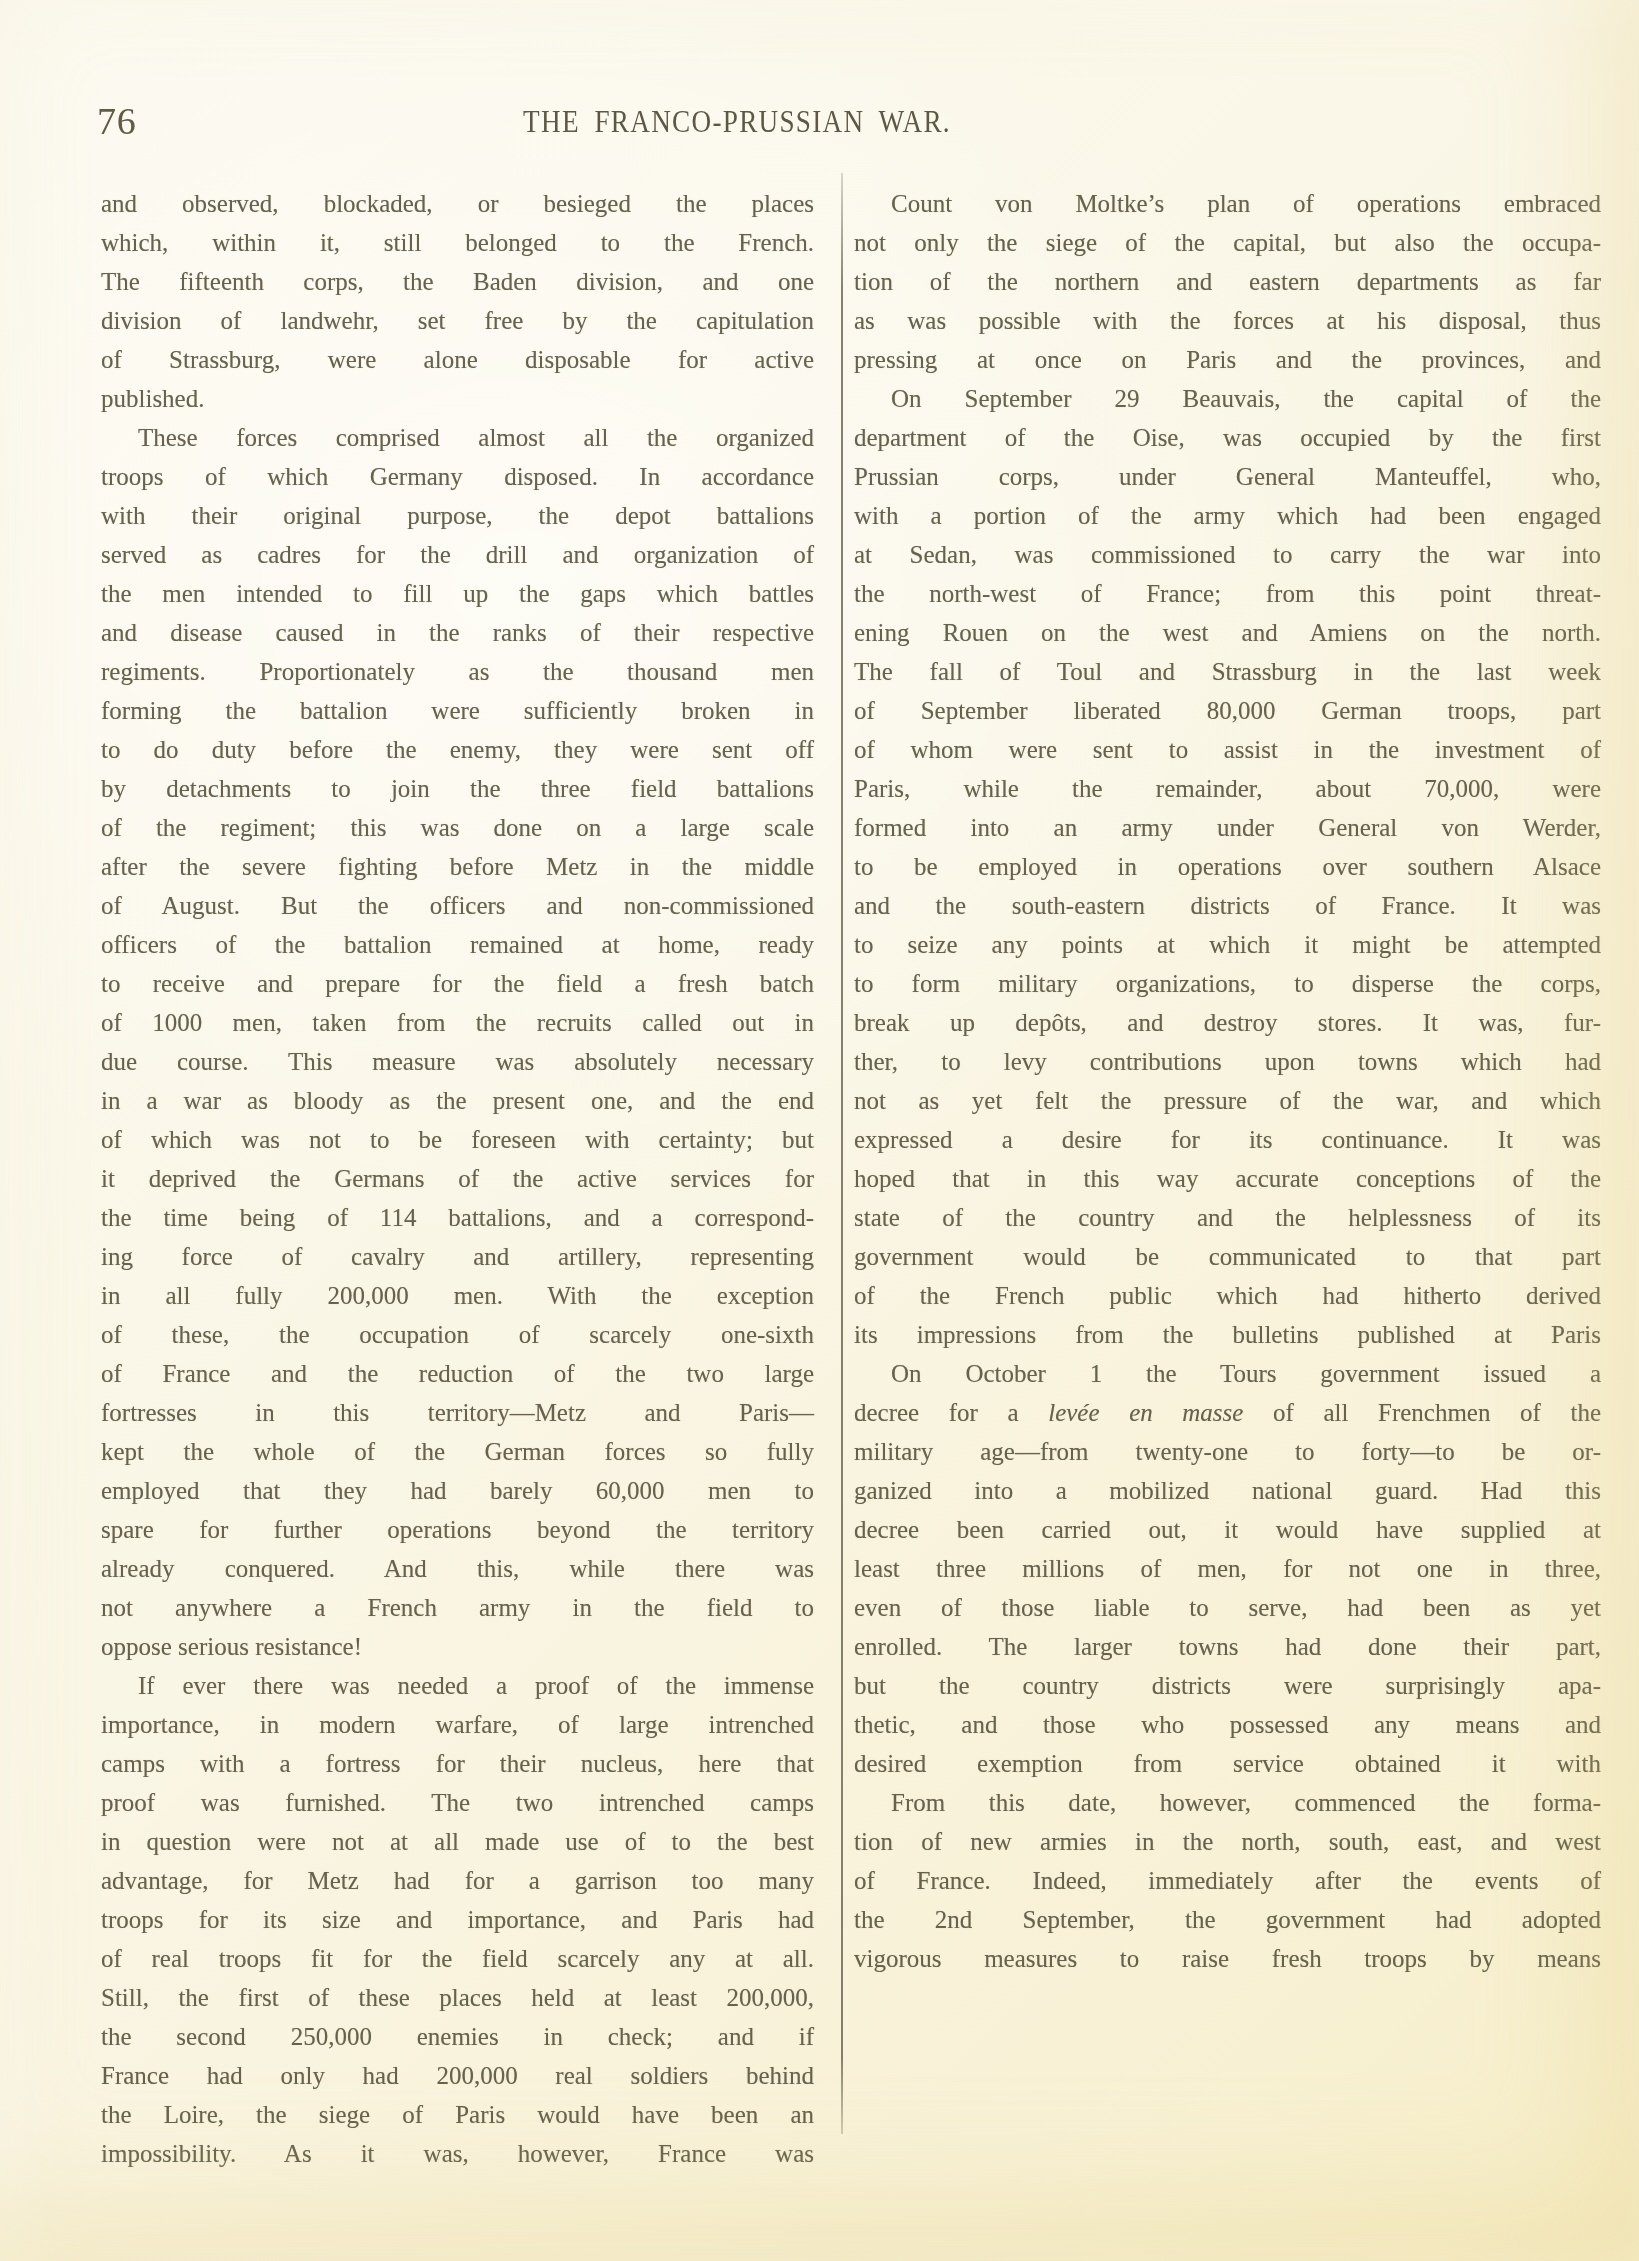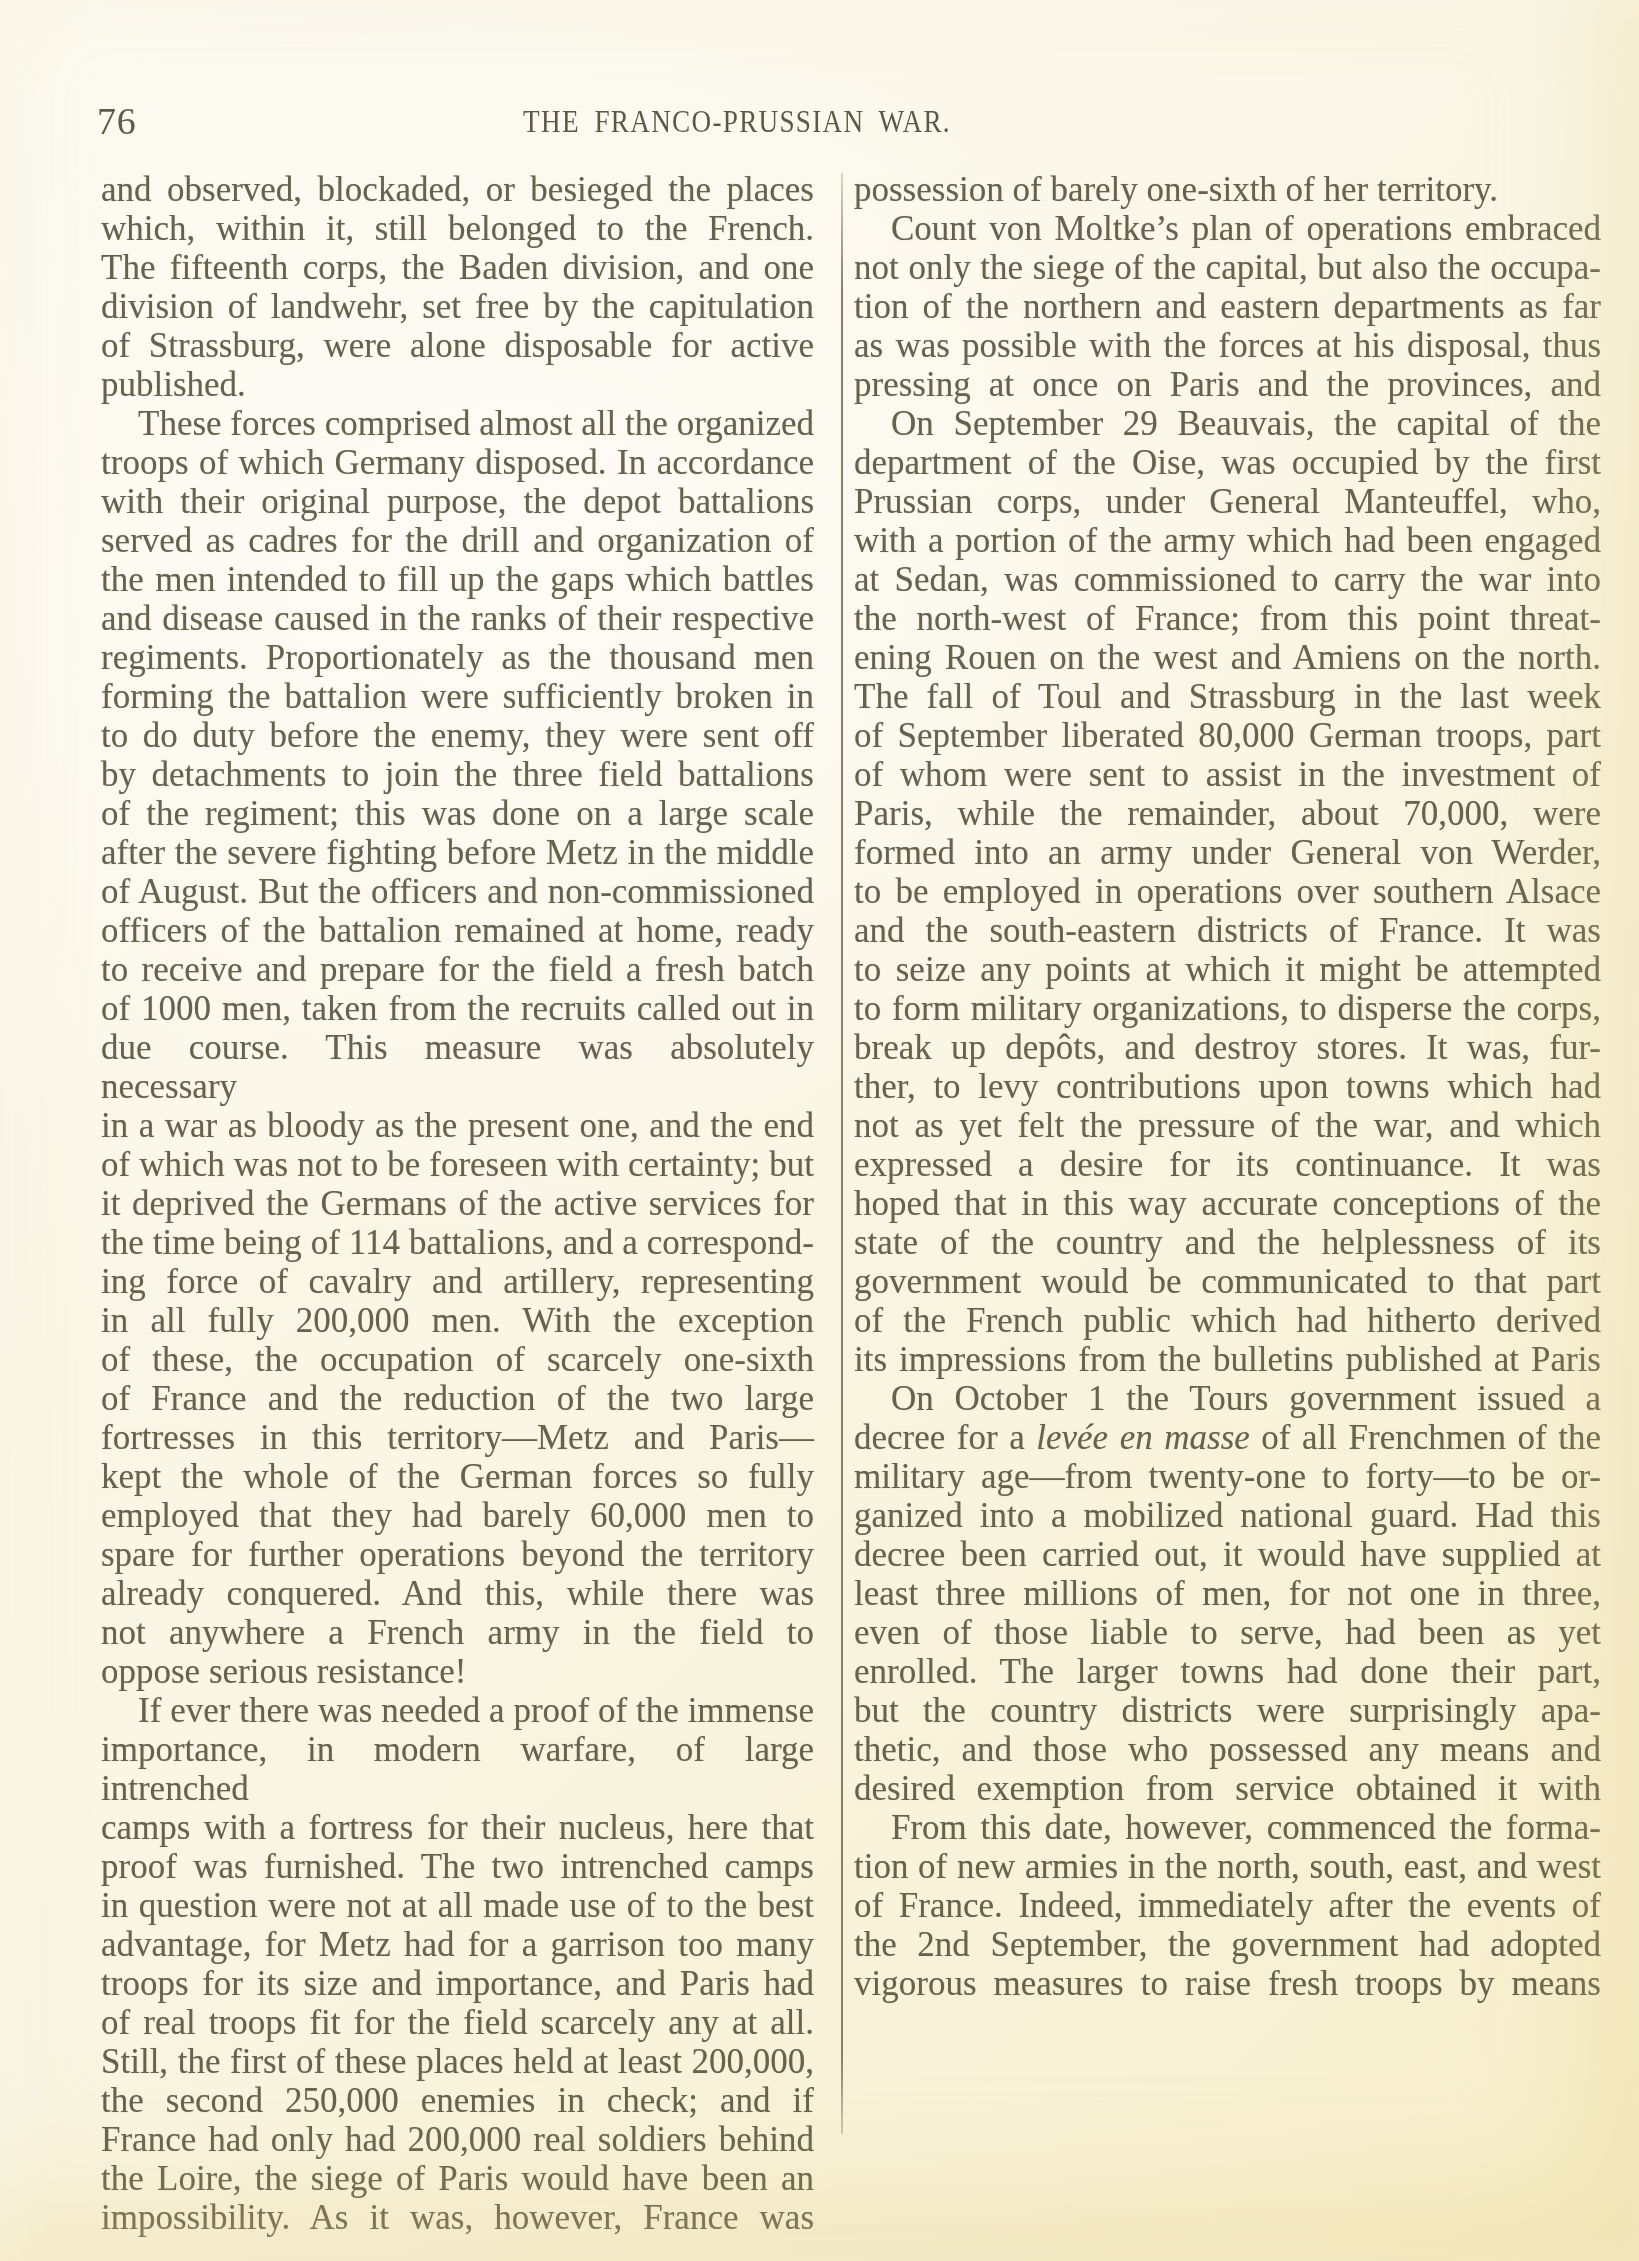--- a/index.html
+++ b/index.html
@@ -34,22 +34,22 @@
     font-size:32px;line-height:1;
     letter-spacing:1.5px;word-spacing:7.7px;
     color:#5d5843;
   }
   .column-divider{
     position:absolute;left:841px;top:173px;
     width:2.3px;height:1961px;
     background:linear-gradient(to bottom, rgba(111,107,87,0.25), rgba(111,107,87,0.85) 6%, rgba(111,107,87,0.85) 96%, rgba(111,107,87,0.3));
   }
   .text-col{
-    position:absolute;top:170px;
-    font-size:35px;line-height:39px;
+    position:absolute;top:184px;
+    font-size:25px;line-height:39px;
     text-shadow:0 0 0.8px rgba(102,98,76,0.35);
   }
   .text-col.left{left:101px;width:713px;}
   .text-col.right{left:854px;width:747px;}
   .para{margin:0;padding:0;}
   .pbody{display:block;text-align:justify;text-align-last:justify;text-indent:37px;}
   .para.noindent .pbody{text-indent:0;}
   .ptail{display:block;text-align:left;}
   i{}
 </style>
@@ -68,21 +68,20 @@
       <p class="para">
         <span class="pbody">These forces comprised almost all the organized<br>troops of which Germany disposed.  In accordance<br>with their original purpose, the depot battalions<br>served as cadres for the drill and organization of<br>the men intended to fill up the gaps which battles<br>and disease caused in the ranks of their respective<br>regiments.  Proportionately as the thousand men<br>forming the battalion were sufficiently broken in<br>to do duty before the enemy, they were sent off<br>by detachments to join the three field battalions<br>of the regiment; this was done on a large scale<br>after the severe fighting before Metz in the middle<br>of August.  But the officers and non-commissioned<br>officers of the battalion remained at home, ready<br>to receive and prepare for the field a fresh batch<br>of 1000 men, taken from the recruits called out in<br>due course.  This measure was absolutely necessary<br>in a war as bloody as the present one, and the end<br>of which was not to be foreseen with certainty; but<br>it deprived the Germans of the active services for<br>the time being of 114 battalions, and a correspond-<br>ing force of cavalry and artillery, representing<br>in all fully 200,000 men.  With the exception<br>of these, the occupation of scarcely one-sixth<br>of France and the reduction of the two large<br>fortresses in this territory—Metz and Paris—<br>kept the whole of the German forces so fully<br>employed that they had barely 60,000 men to<br>spare for further operations beyond the territory<br>already conquered.  And this, while there was<br>not anywhere a French army in the field to</span>
         <span class="ptail">oppose serious resistance!</span>
       </p>
       <p class="para">
         <span class="pbody">If ever there was needed a proof of the immense<br>importance, in modern warfare, of large intrenched<br>camps with a fortress for their nucleus, here that<br>proof was furnished.  The two intrenched camps<br>in question were not at all made use of to the best<br>advantage, for Metz had for a garrison too many<br>troops for its size and importance, and Paris had<br>of real troops fit for the field scarcely any at all.<br>Still, the first of these places held at least 200,000,<br>the second 250,000 enemies in check; and if<br>France had only had 200,000 real soldiers behind<br>the Loire, the siege of Paris would have been an<br>impossibility.  As it was, however, France was</span>
       </p>
     </div>
   <div class="text-col right">
       <p class="para noindent">
-        <span class="ptail">possession of barely one-sixth of her territory.</span>
       </p>
       <p class="para">
         <span class="pbody">Count von Moltke’s plan of operations embraced<br>not only the siege of the capital, but also the occupa-<br>tion of the northern and eastern departments as far<br>as was possible with the forces at his disposal, thus<br>pressing at once on Paris and the provinces, and</span>
       </p>
       <p class="para">
         <span class="pbody">On September 29 Beauvais, the capital of the<br>department of the Oise, was occupied by the first<br>Prussian corps, under General Manteuffel, who,<br>with a portion of the army which had been engaged<br>at Sedan, was commissioned to carry the war into<br>the north-west of France; from this point threat-<br>ening Rouen on the west and Amiens on the north.<br>The fall of Toul and Strassburg in the last week<br>of September liberated 80,000 German troops, part<br>of whom were sent to assist in the investment of<br>Paris, while the remainder, about 70,000, were<br>formed into an army under General von Werder,<br>to be employed in operations over southern Alsace<br>and the south-eastern districts of France.  It was<br>to seize any points at which it might be attempted<br>to form military organizations, to disperse the corps,<br>break up depôts, and destroy stores.  It was, fur-<br>ther, to levy contributions upon towns which had<br>not as yet felt the pressure of the war, and which<br>expressed a desire for its continuance.  It was<br>hoped that in this way accurate conceptions of the<br>state of the country and the helplessness of its<br>government would be communicated to that part<br>of the French public which had hitherto derived<br>its impressions from the bulletins published at Paris</span>
       </p>
       <p class="para">
         <span class="pbody">On October 1 the Tours government issued a<br>decree for a <i>levée en masse</i> of all Frenchmen of the<br>military age—from twenty-one to forty—to be or-<br>ganized into a mobilized national guard.  Had this<br>decree been carried out, it would have supplied at<br>least three millions of men, for not one in three,<br>even of those liable to serve, had been as yet<br>enrolled.  The larger towns had done their part,<br>but the country districts were surprisingly apa-<br>thetic, and those who possessed any means and<br>desired exemption from service obtained it with</span>
       </p>

